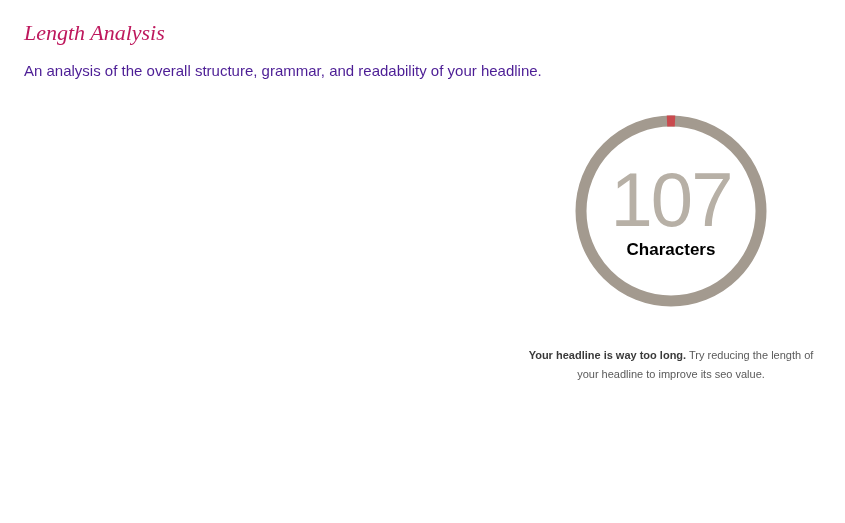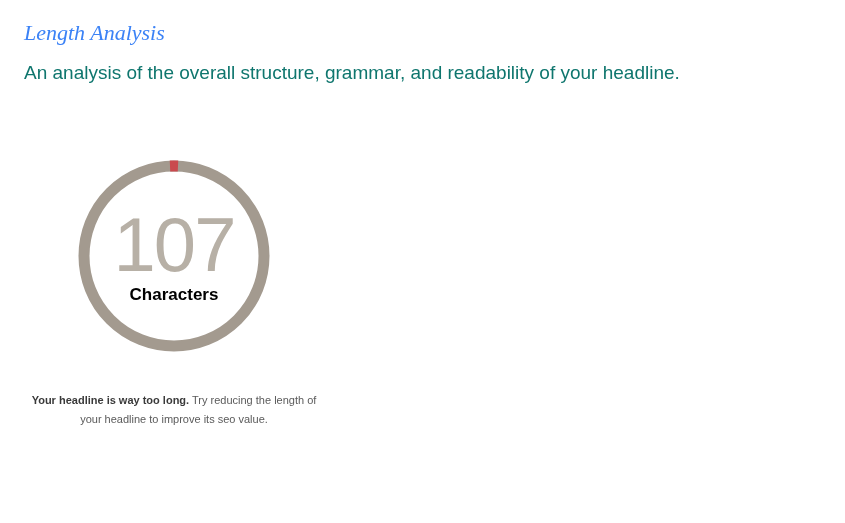--- a/index.html
+++ b/index.html
@@ -12,32 +12,32 @@
       background: #ffffff;
       width: 845px;
       height: 523px;
       padding: 20px 24px;
       color: #333;
     }
     .section-title {
       font-family: Georgia, 'Times New Roman', serif;
       font-size: 22px;
       font-style: italic;
-      color: #3b82f6;
+      color: #be185d;
       font-weight: 400;
       margin-bottom: 16px;
     }
     .section-description {
-      font-size: 19px;
-      color: #0f766e;
-      margin-bottom: 72px;
+      font-size: 15px;
+      color: #4c1d95;
+      margin-bottom: 32px;
     }
     .metrics-row {
       display: flex;
-      justify-content: space-between;
+      justify-content: flex-end;
       gap: 120px;
     }
     .metric-card {
       display: flex;
       flex-direction: column;
       align-items: center;
       width: 300px;
     }
     .gauge-wrap {
       position: relative;

